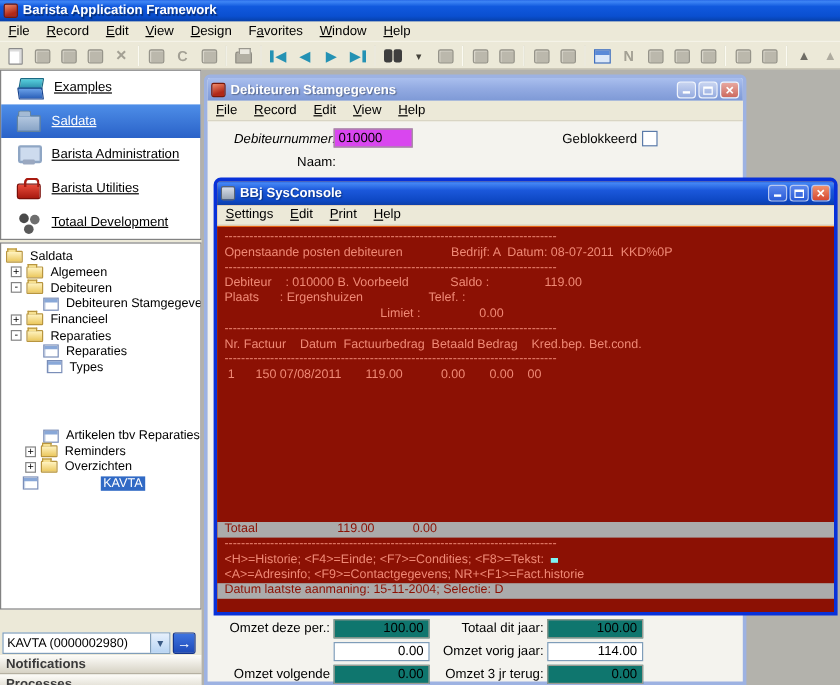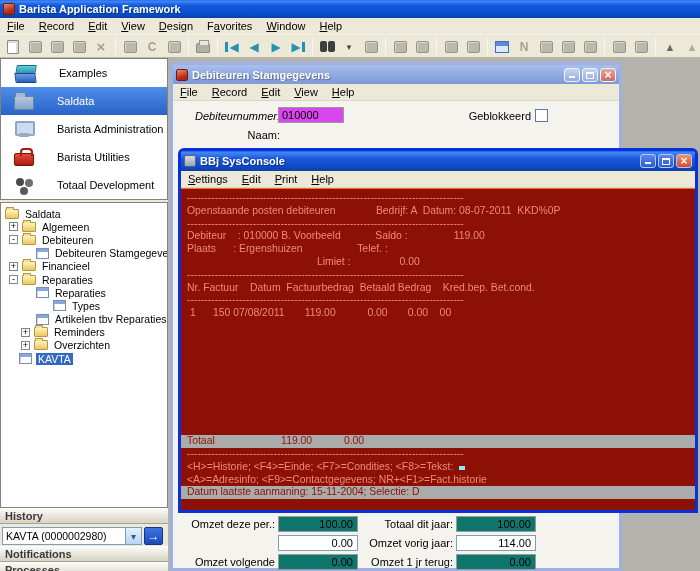--- a/index.html
+++ b/index.html
@@ -37,21 +37,21 @@
   .ti-binoc::before,.ti-binoc::after{content:"";position:absolute;top:0;width:7px;height:11px;background:#3E3E3E;border-radius:2px;}
   .ti-binoc::before{left:0;}.ti-binoc::after{right:0;}
   .ti-dd{width:8px;}
   .ti-dd::before{content:"▾";color:#44423A;font-size:9px;}
   .ti-winblue{width:14px;height:12px;border:1px solid #3F6FC0;background:linear-gradient(#5A8AD8 0 4px,#DCE8F8 4px);}
   .ti-up::before{content:"▲";color:#6E6C64;font-size:11px;font-weight:bold;}
   .ti-up2::before{content:"▲";color:#AEAB9F;font-size:11px;font-weight:bold;}
 
   
   .launcher{position:absolute;left:0;top:58px;width:168px;height:142px;background:#fff;border:1px solid #828282;}
-  .l-item{height:28px;display:flex;align-items:center;gap:23px;padding-left:13px;font-size:11px;color:#000;}
+  .l-item{height:28px;display:flex;align-items:center;gap:9px;padding-left:13px;font-size:11px;color:#000;text-decoration:underline;}
   .l-item.sel{background:linear-gradient(180deg,#4E8EE8,#2A62C8);color:#fff;}
   .li{flex:none;position:relative;}
   .li-books{width:22px;height:18px;}
   .li-books::before{content:"";position:absolute;left:2px;top:1px;width:18px;height:8px;background:linear-gradient(#57D0DE,#2A8BA8);border:1px solid #1A6B85;border-radius:1px;transform:skewX(-10deg);}
   .li-books::after{content:"";position:absolute;left:1px;top:9px;width:19px;height:8px;background:linear-gradient(#6AA0E8,#2A5FB8);border:1px solid #1A4590;border-radius:1px;transform:skewX(8deg);}
   .li-folder{width:20px;height:14px;background:linear-gradient(#B4C8E0,#88A4C6);border:1px solid #64849F;border-radius:1px;margin-top:4px;}
   .li-folder::before{content:"";position:absolute;top:-5px;left:0;width:9px;height:4px;background:#A4BAD4;border:1px solid #64849F;border-bottom:none;border-radius:2px 2px 0 0;}
   .li-computer{width:20px;height:16px;}
   .li-computer::before{content:"";position:absolute;left:1px;top:0;width:16px;height:11px;background:#CDDBEE;border:2px solid #8FA6C4;border-radius:2px;}
   .li-computer::after{content:"";position:absolute;left:5px;top:12px;width:10px;height:4px;background:#9AA8C0;border-radius:1px;}
@@ -61,21 +61,21 @@
   .li-gears::before{content:"";position:absolute;left:2px;top:2px;width:8px;height:8px;border-radius:50%;background:#4A4A4A;box-shadow:9px 1px 0 #6E6E6E,4px 9px 0 #5A5A5A;}
 
   .tree{position:absolute;left:0;top:202px;width:168px;height:306px;background:#fff;border:1px solid #828282;padding-top:4px;overflow:hidden;}
   .t-row{display:flex;align-items:center;height:13.2px;font-size:10.5px;white-space:nowrap;}
   .tr-exp{width:9px;height:9px;border:1px solid #848484;background:#fff;font-size:9px;line-height:7px;text-align:center;margin-right:4px;flex:none;}
   .tr-ico{flex:none;margin-right:4px;position:relative;}
   .tr-folder,.tr-folder-open{width:14px;height:10px;background:linear-gradient(#FFF3C0,#EBC85E);border:1px solid #B8953E;border-radius:1px;}
   .tr-folder::before,.tr-folder-open::before{content:"";position:absolute;top:-3px;left:0;width:6px;height:2px;background:#F6E090;border:1px solid #B8953E;border-bottom:none;}
   .tr-form{width:13px;height:11px;background:#fff;border:1px solid #7A8EB8;box-shadow:inset 0 3px 0 #89A8D8,inset 1px 0 0 #C8D4E8;}
   .t-label{padding:0 2px;}
-  .t-row.sel .t-label{background:#316AC5;color:#fff;}
+  .t-row.sel .t-label{background:#316AC5;color:#fff;margin-left:48px;}
 
   .section-hdr{position:absolute;left:0;width:168px;height:16px;background:linear-gradient(#FBFAF6,#D6D2C4);border-top:1px solid #fff;border-bottom:1px solid #A8A494;font-size:11px;font-weight:bold;color:#3A3A3A;padding:1px 0 0 5px;}
   #hdr-history{top:508px;}
   #hdr-notifications{top:546px;}
   #hdr-processes{top:562px;}
   .history-row{position:absolute;left:2px;top:527px;width:166px;height:18px;display:flex;gap:2px;}
   .combo{width:140px;height:18px;background:#fff;border:1px solid #7F9DB9;display:flex;align-items:center;}
   .combo-text{flex:1;font-size:10.5px;padding-left:3px;white-space:nowrap;overflow:hidden;}
   .combo-btn{width:16px;height:16px;background:linear-gradient(#E6F0FC,#B8D4F2);border-left:1px solid #7F9DB9;display:flex;align-items:center;justify-content:center;}
   .combo-btn::before{content:"▾";font-size:10px;color:#3A5A84;}
@@ -293,45 +293,44 @@
       </div>
       <div class="t-row" style="padding-left: 8px;">
         <span class="tr-exp">-</span>
         <span class="tr-ico tr-folder"></span>
         <span class="t-label">Reparaties</span>
       </div>
       <div class="t-row" style="padding-left: 35px;">
         <span class="tr-ico tr-form"></span>
         <span class="t-label">Reparaties</span>
       </div>
-      <div class="t-row" style="padding-left: 52px;">
+      <div class="t-row" style="padding-left: 38px;">
         <span class="tr-ico tr-form"></span>
         <span class="t-label">Types</span>
       </div>
-      <div class="t-row" style="padding-left: 35px;">
+      <div class="t-row" style="padding-left: 35px; margin-top: 44px;">
         <span class="tr-ico tr-form"></span>
         <span class="t-label">Artikelen tbv Reparaties</span>
       </div>
       <div class="t-row" style="padding-left: 20px;">
         <span class="tr-exp">+</span>
         <span class="tr-ico tr-folder"></span>
         <span class="t-label">Reminders</span>
       </div>
       <div class="t-row" style="padding-left: 20px;">
         <span class="tr-exp">+</span>
         <span class="tr-ico tr-folder"></span>
         <span class="t-label">Overzichten</span>
       </div>
       <div class="t-row sel" style="padding-left: 18px;">
         <span class="tr-ico tr-form"></span>
         <span class="t-label">KAVTA</span>
       </div>
     </div>
 
-  <div class="section-hdr" id="hdr-history">History</div>
   <div class="history-row">
     <div class="combo">
       <span class="combo-text">KAVTA (0000002980)</span>
       <span class="combo-btn"></span>
     </div>
     <div class="go-btn"></div>
   </div>
   <div class="section-hdr" id="hdr-notifications">Notifications</div>
   <div class="section-hdr" id="hdr-processes">Processes</div>
 
@@ -380,21 +379,21 @@
       <div id="omzet-right">
           <div class="om-row" style="top: 415px; left: 0px; right: 0px;">
             <span class="om-label" style="left: 160px; width: 120px;">Totaal dit jaar:</span>
             <span class="om-input ro" style="left: 283px; width: 80px;">100.00</span>
           </div>
           <div class="om-row" style="top: 434px; left: 0px; right: 0px;">
             <span class="om-label" style="left: 160px; width: 120px;">Omzet vorig jaar:</span>
             <span class="om-input" style="left: 283px; width: 80px;">114.00</span>
           </div>
           <div class="om-row" style="top: 453px; left: 0px; right: 0px;">
-            <span class="om-label" style="left: 160px; width: 120px;">Omzet 1 jr terug:</span>
+            <span class="om-label" style="left: 160px; width: 120px;">Omzet 3 jr terug:</span>
             <span class="om-input ro" style="left: 283px; width: 80px;">0.00</span>
           </div>
         </div>
     </div>
   </div>
 
   <div id="console-window">
     <div class="win-titlebar" id="console-titlebar">
       <span class="console-ico"></span>
       <span class="win-ttl">BBj SysConsole</span>

